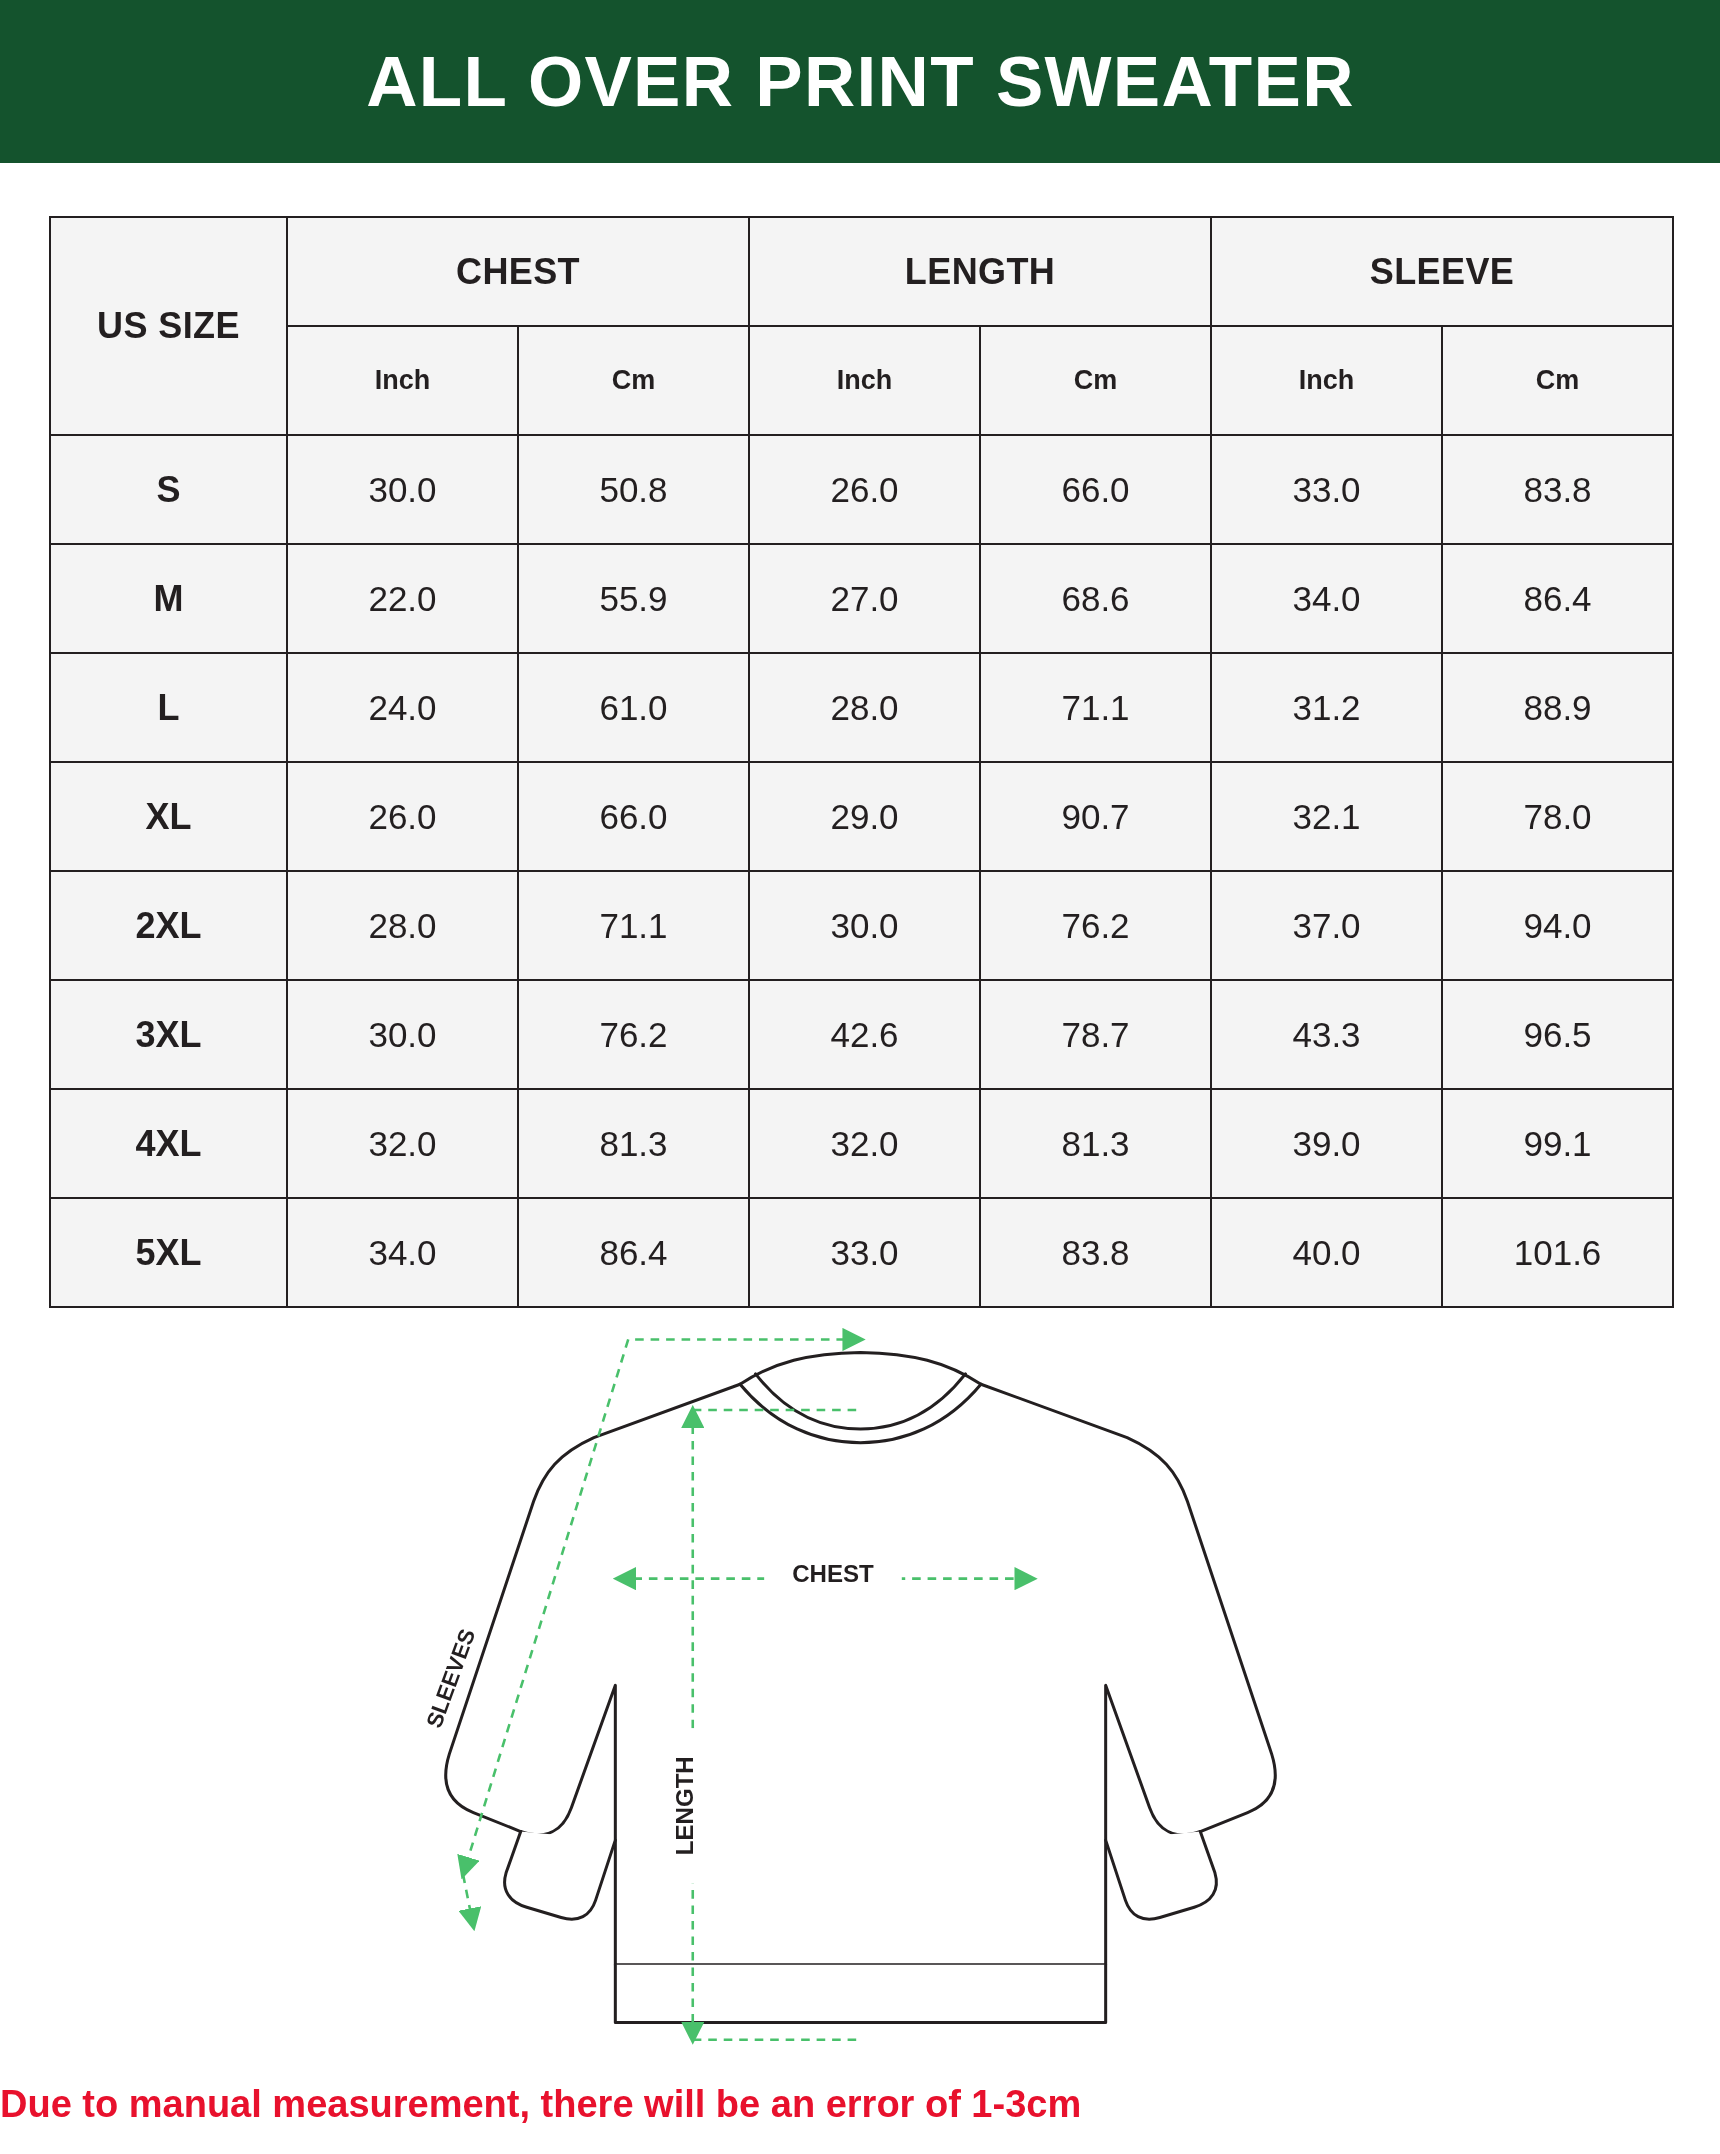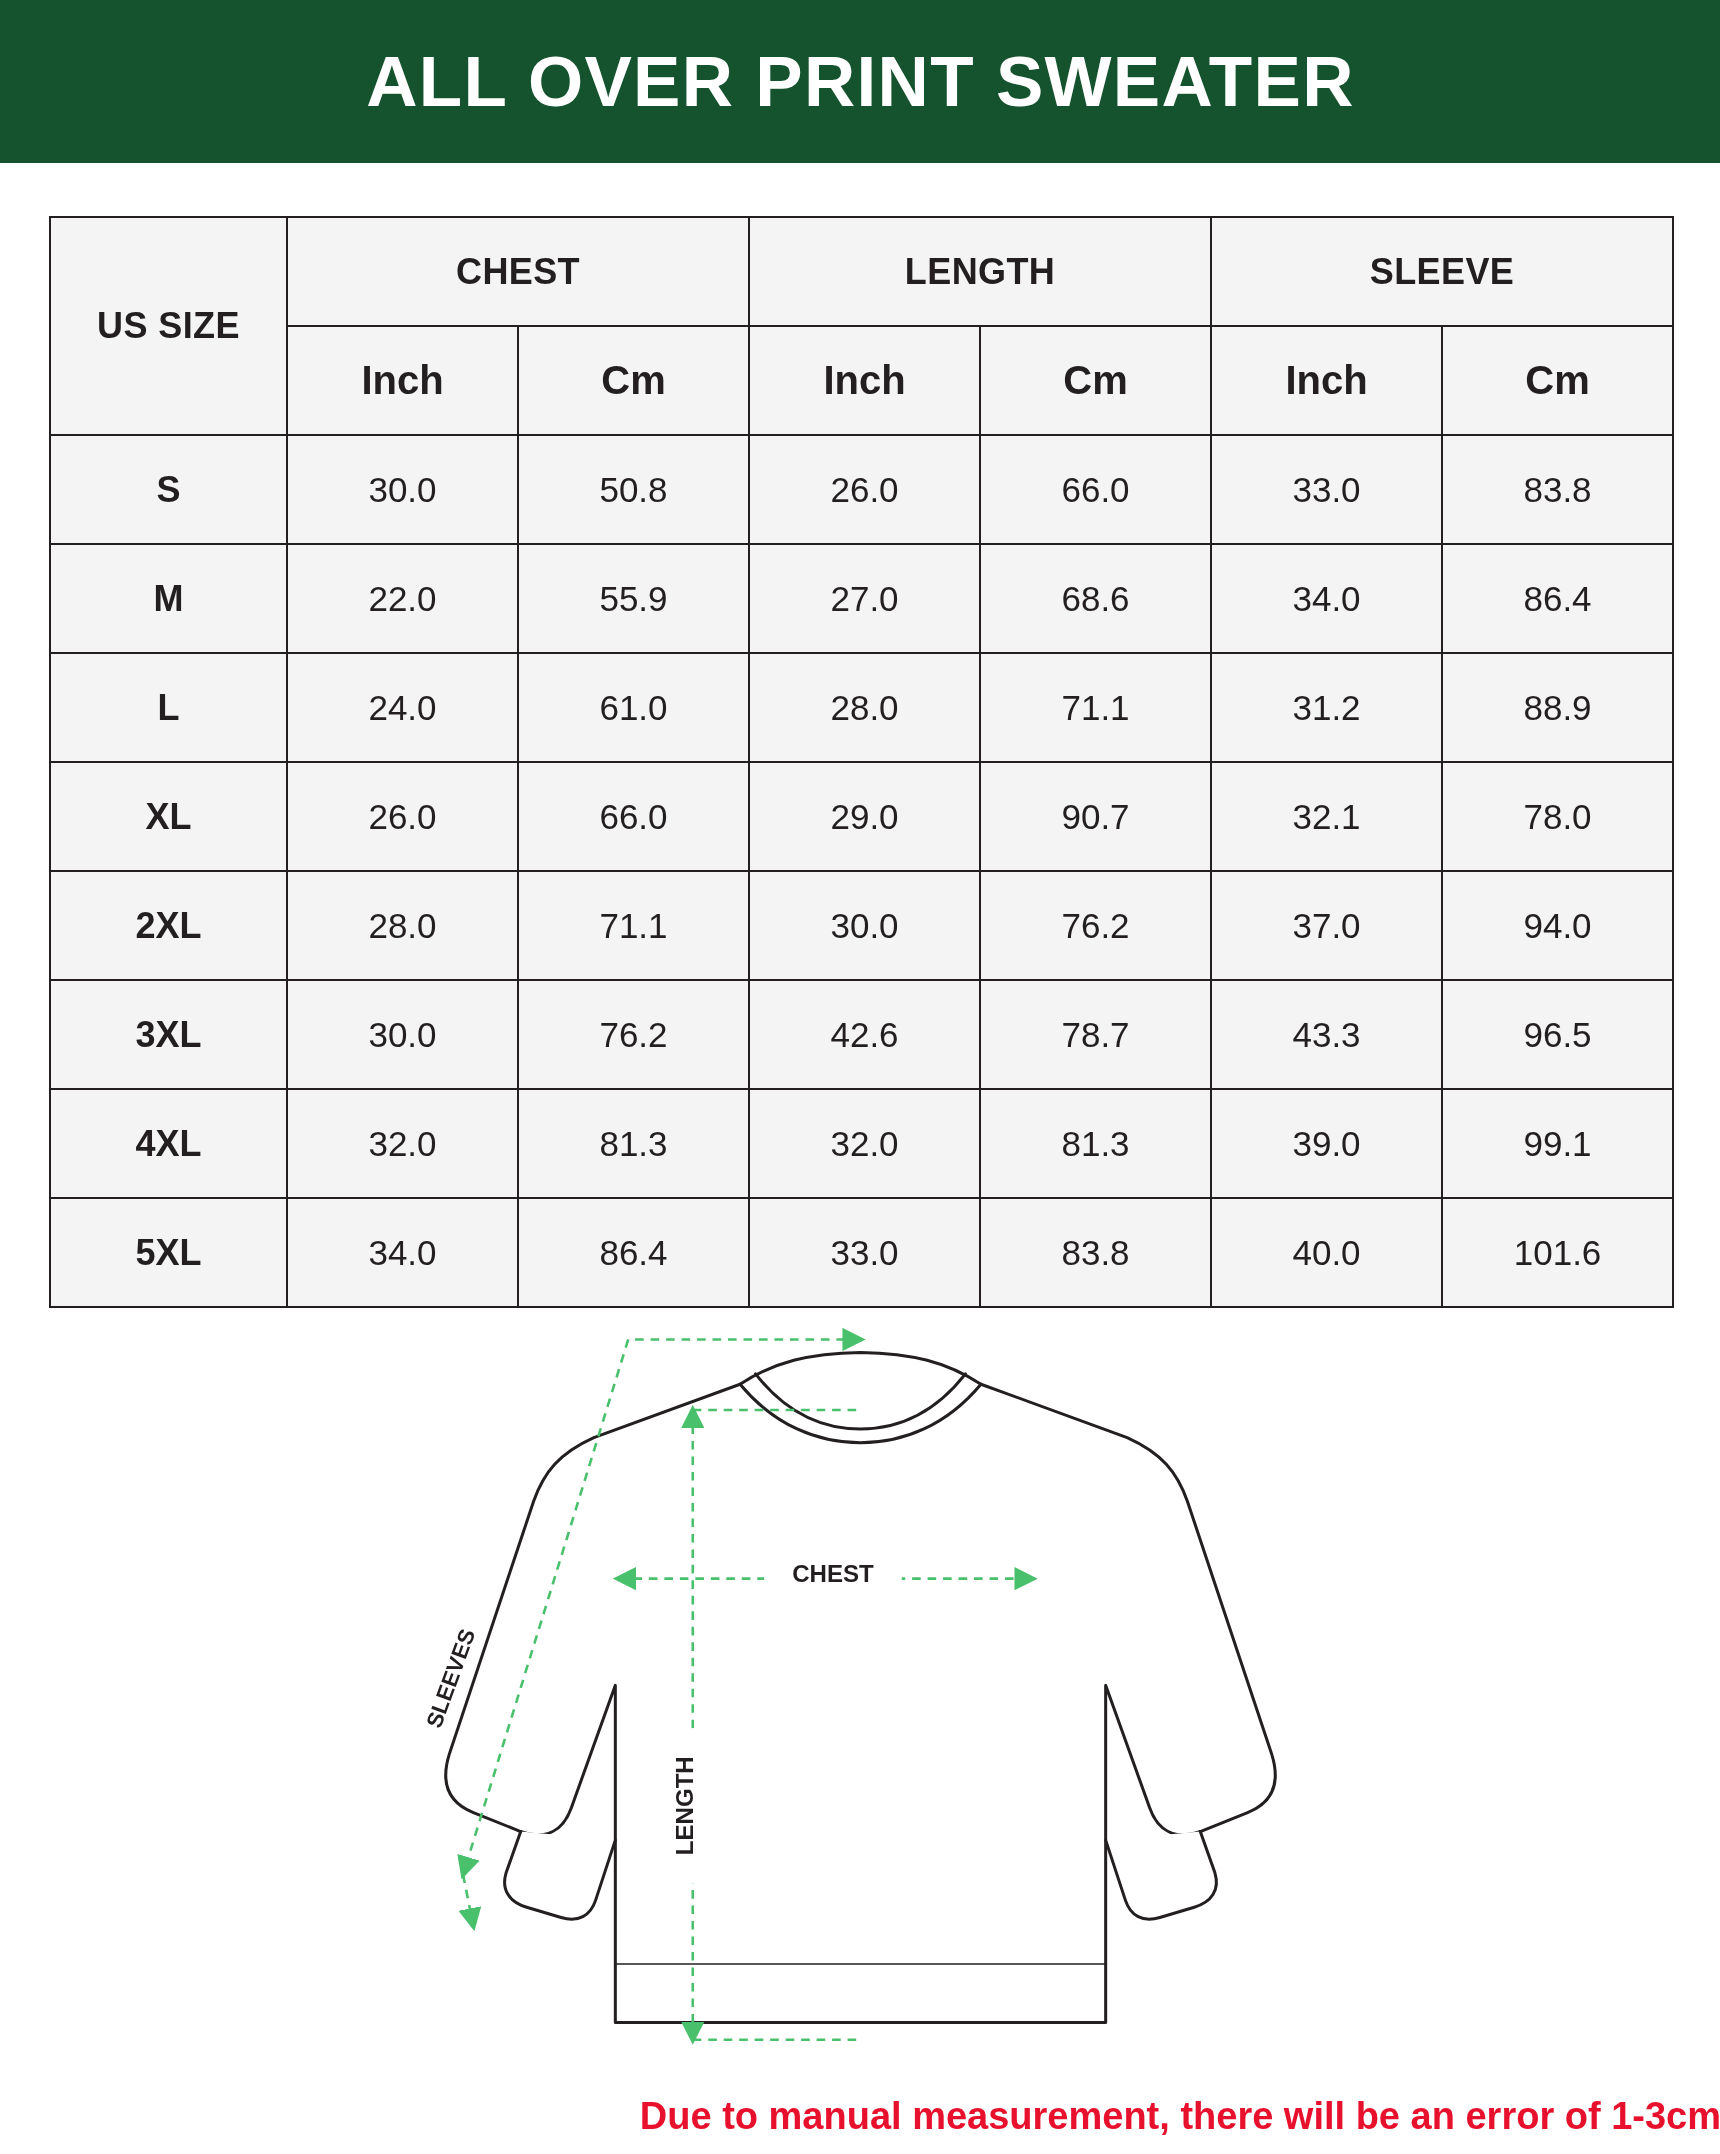--- a/index.html
+++ b/index.html
@@ -59,21 +59,21 @@
     height: 107px;
     padding: 0;
   }
   table.size-table th {
     font-weight: bold;
     font-size: 36px;
     letter-spacing: 0.4px;
   }
   table.size-table td.unit-head {
     font-weight: bold;
-    font-size: 40px;
+    font-size: 27px;
     margin-top: 13px;
   }
   table.size-table td.size-cell {
     font-weight: bold;
     font-size: 36px;
   }
   table.size-table td.val {
     font-weight: normal;
     font-size: 35px;
   }
@@ -87,25 +87,25 @@
     height: 757px;
     margin-top: 15.5px;
   }
   .figure-area svg {
     display: block;
     margin: 0 auto;
   }
 
   
   .note {
-    text-align: right;
+    text-align: left;
     color: #e8112d;
     font-size: 38px;
     font-weight: bold;
-    margin-top: 14px;
+    margin-top: 2px;
   }
 </style>
 </head>
 <body>
 
 <div class="page">
 
   <div class="banner" style="background: #14532d;">
     <div class="banner-title">ALL OVER PRINT SWEATER</div>
   </div>

